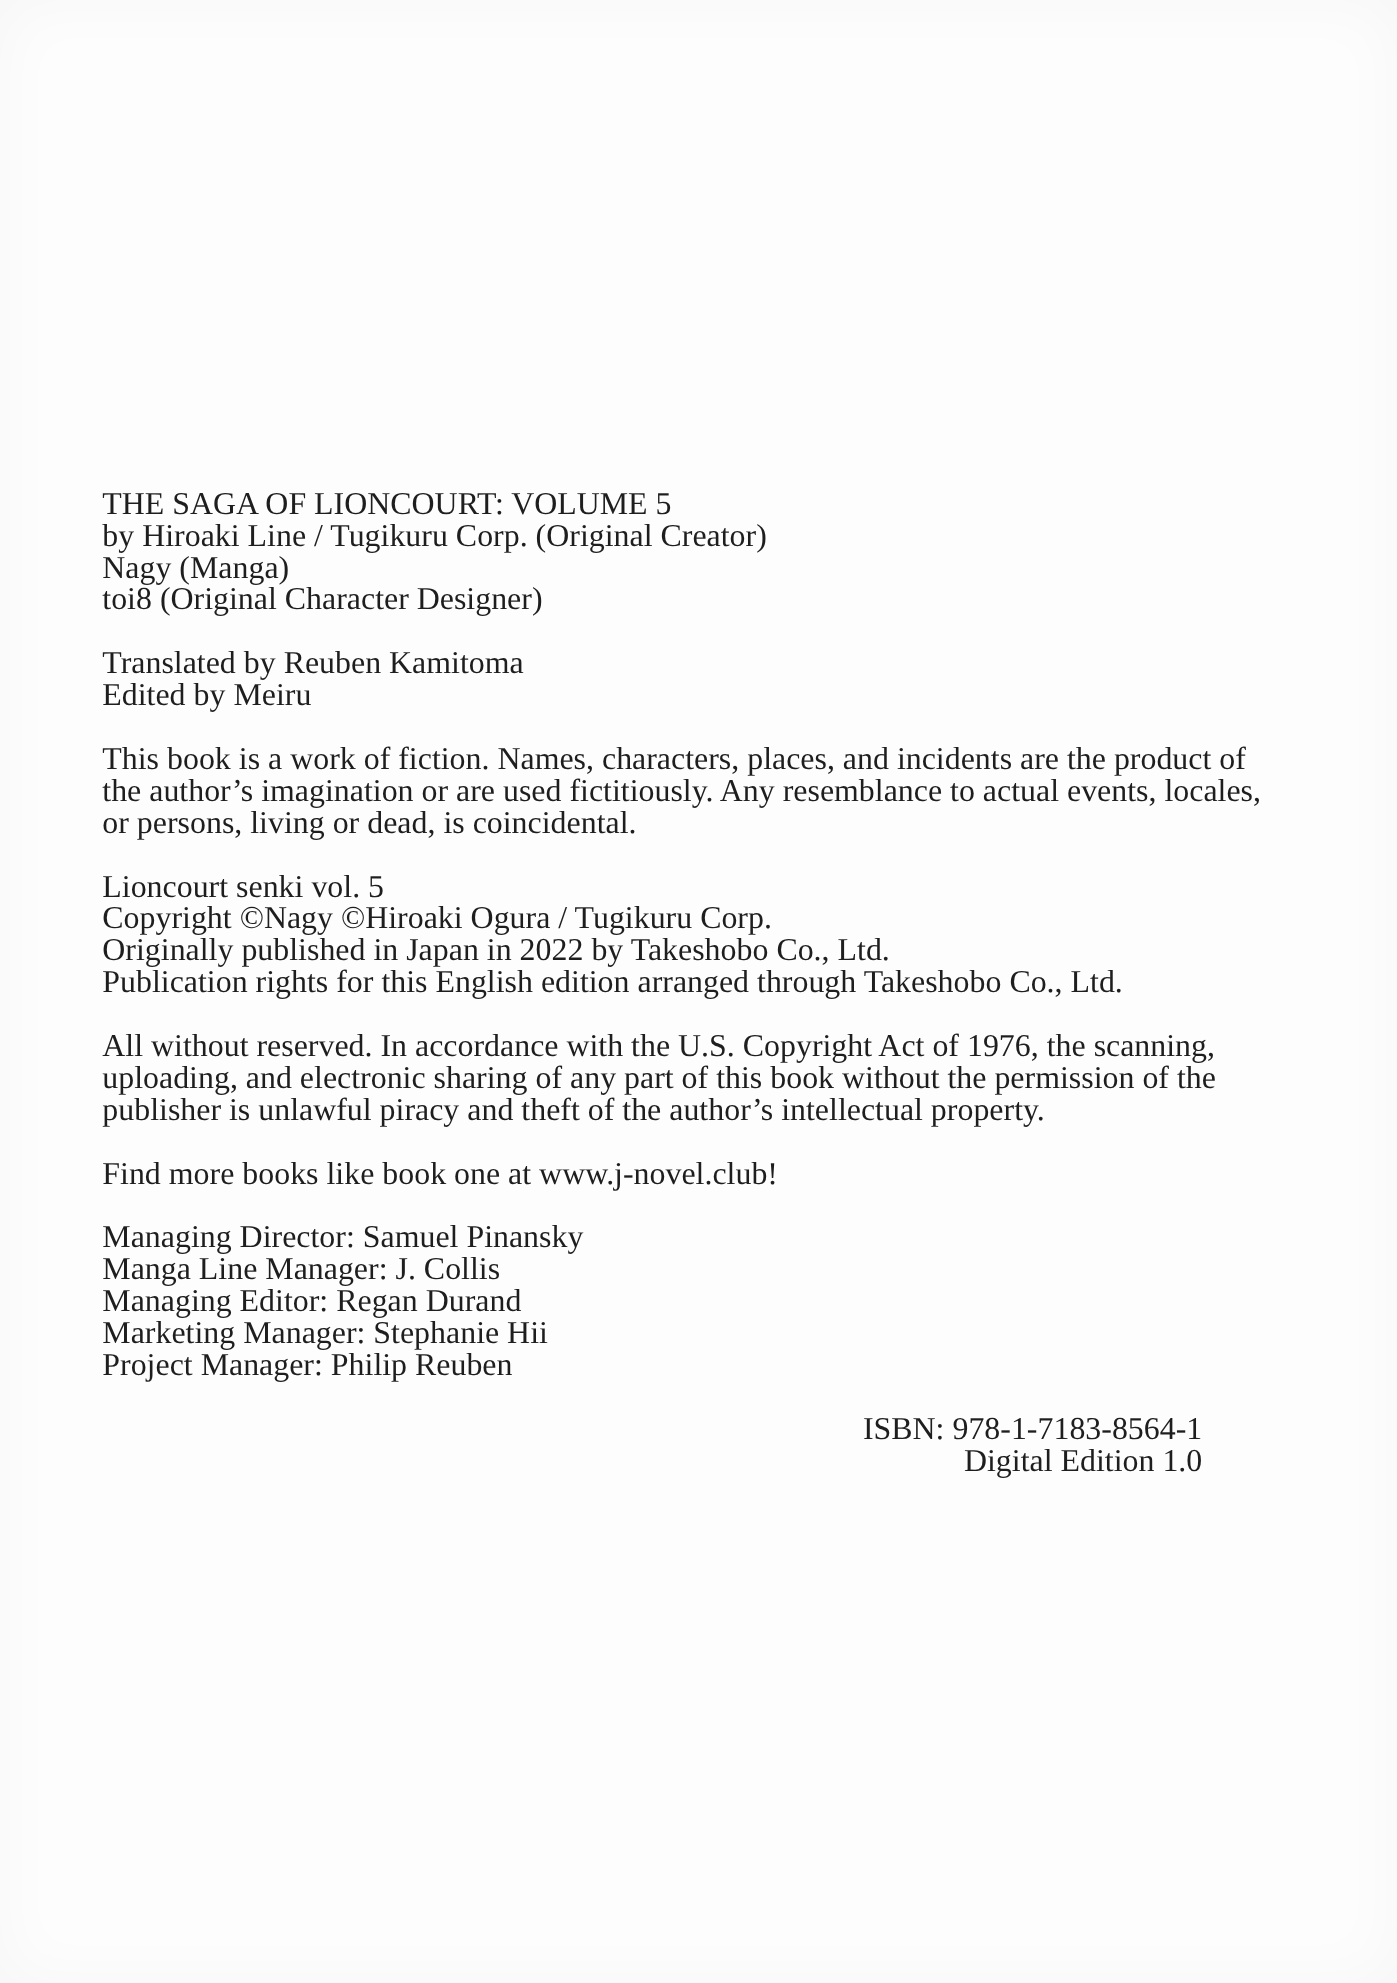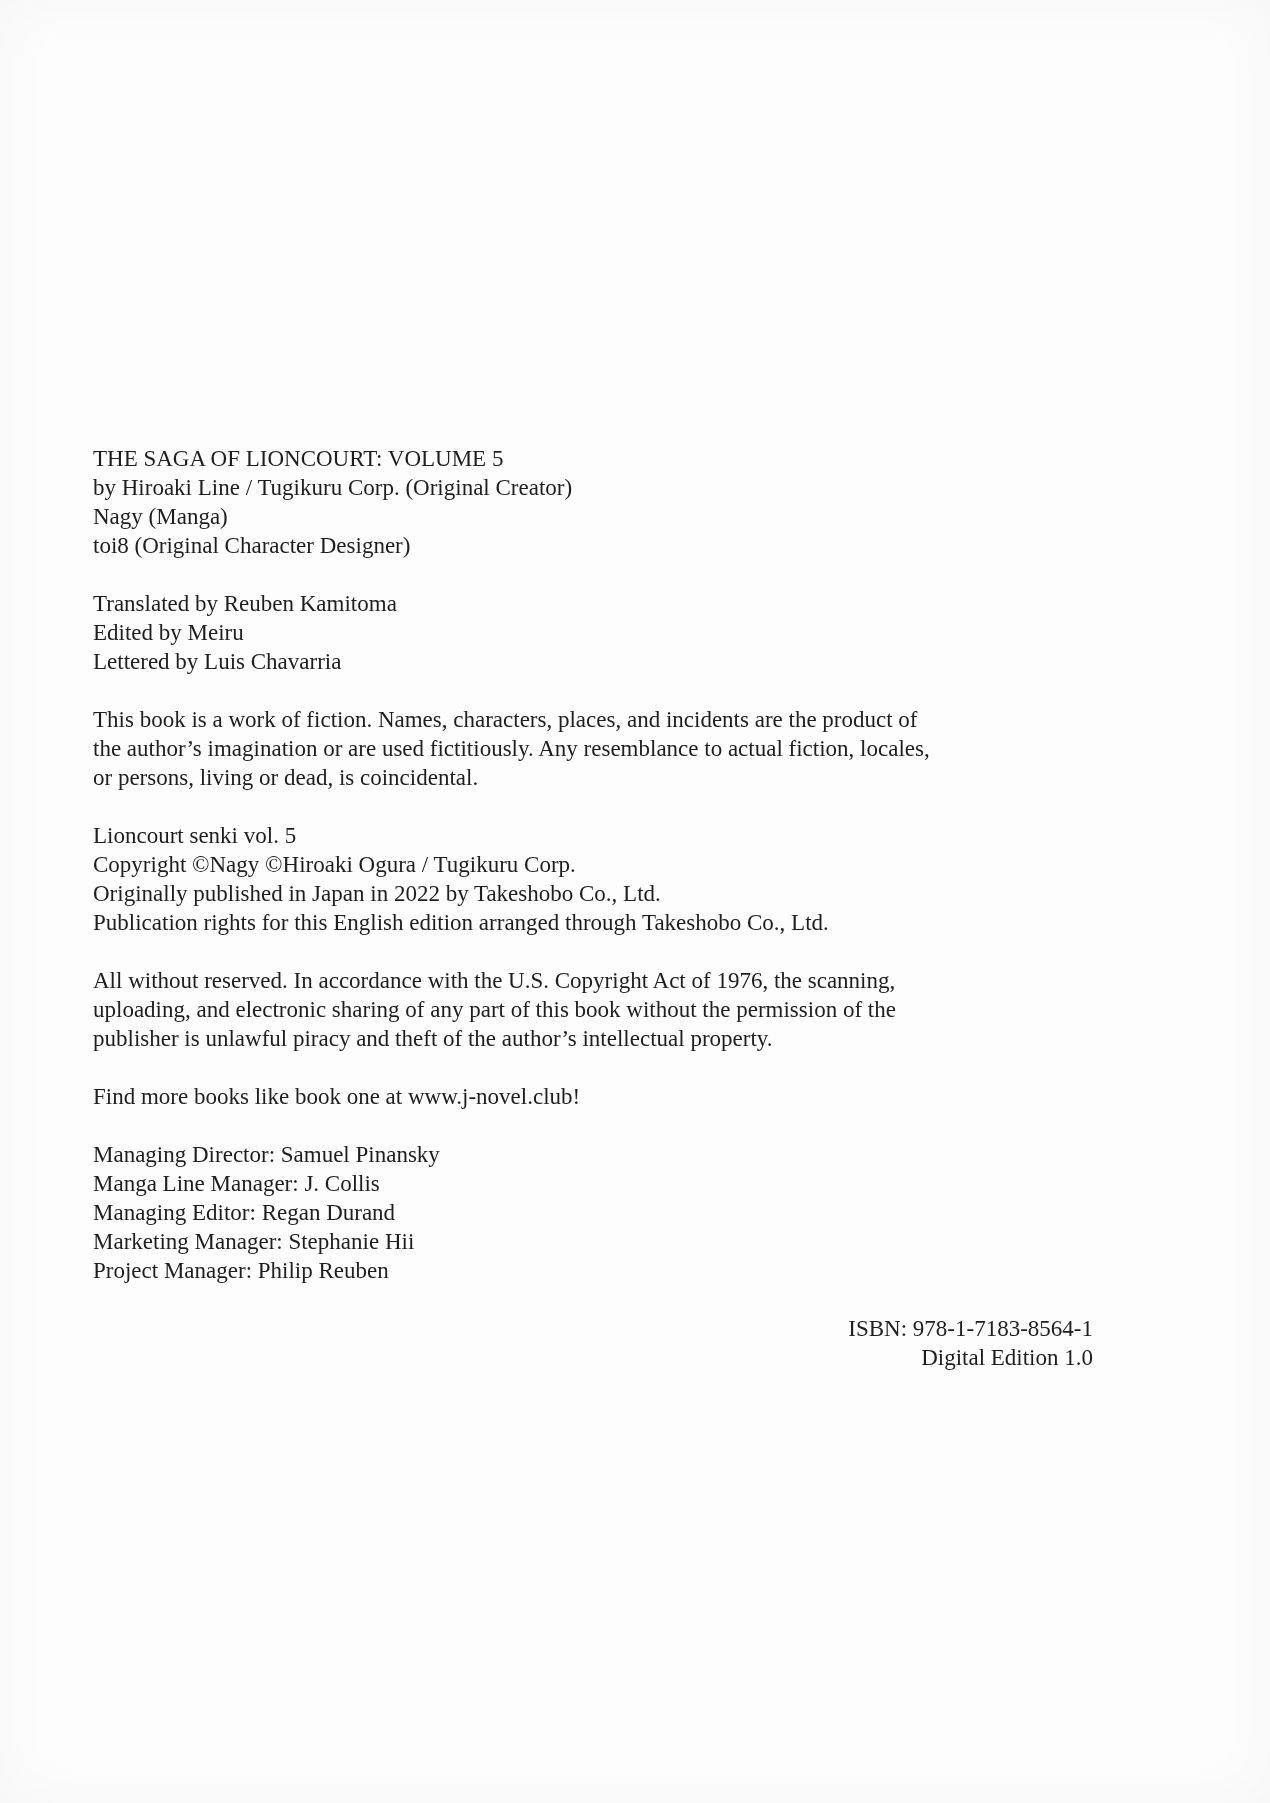--- a/index.html
+++ b/index.html
@@ -15,21 +15,21 @@
     background: #fdfdfd;
     overflow: hidden;
     box-shadow: inset 0 0 60px rgba(0,0,0,0.03);
   }
   .content {
     position: absolute;
     left: 93px;
     top: 444px;
     width: 1000px;
     font-family: "Liberation Serif", "DejaVu Serif", serif;
-    font-size: 23px;
+    font-size: 29px;
     line-height: 29px;
     color: #1e1e1e;
     -webkit-font-smoothing: antialiased;
   }
   .block {
     margin: 0 0 29px 0;
   }
   .block:last-child {
     margin-bottom: 0;
     text-align: right;
@@ -47,26 +47,25 @@
     <div class="block">
       <div class="line">THE SAGA OF LIONCOURT: VOLUME 5</div>
       <div class="line">by Hiroaki Line / Tugikuru Corp. (Original Creator)</div>
       <div class="line">Nagy (Manga)</div>
       <div class="line">toi8 (Original Character Designer)</div>
     </div>
 
     <div class="block">
       <div class="line">Translated by Reuben Kamitoma</div>
       <div class="line">Edited by Meiru</div>
-      <div class="line">Lettered by Luis Chavarria</div>
     </div>
 
     <div class="block">
       <div class="line">This book is a work of fiction. Names, characters, places, and incidents are the product of</div>
-      <div class="line">the author’s imagination or are used fictitiously. Any resemblance to actual fiction, locales,</div>
+      <div class="line">the author’s imagination or are used fictitiously. Any resemblance to actual events, locales,</div>
       <div class="line">or persons, living or dead, is coincidental.</div>
     </div>
 
     <div class="block">
       <div class="line">Lioncourt senki vol. 5</div>
       <div class="line">Copyright ©Nagy ©Hiroaki Ogura / Tugikuru Corp.</div>
       <div class="line">Originally published in Japan in 2022 by Takeshobo Co., Ltd.</div>
       <div class="line">Publication rights for this English edition arranged through Takeshobo Co., Ltd.</div>
     </div>
 

